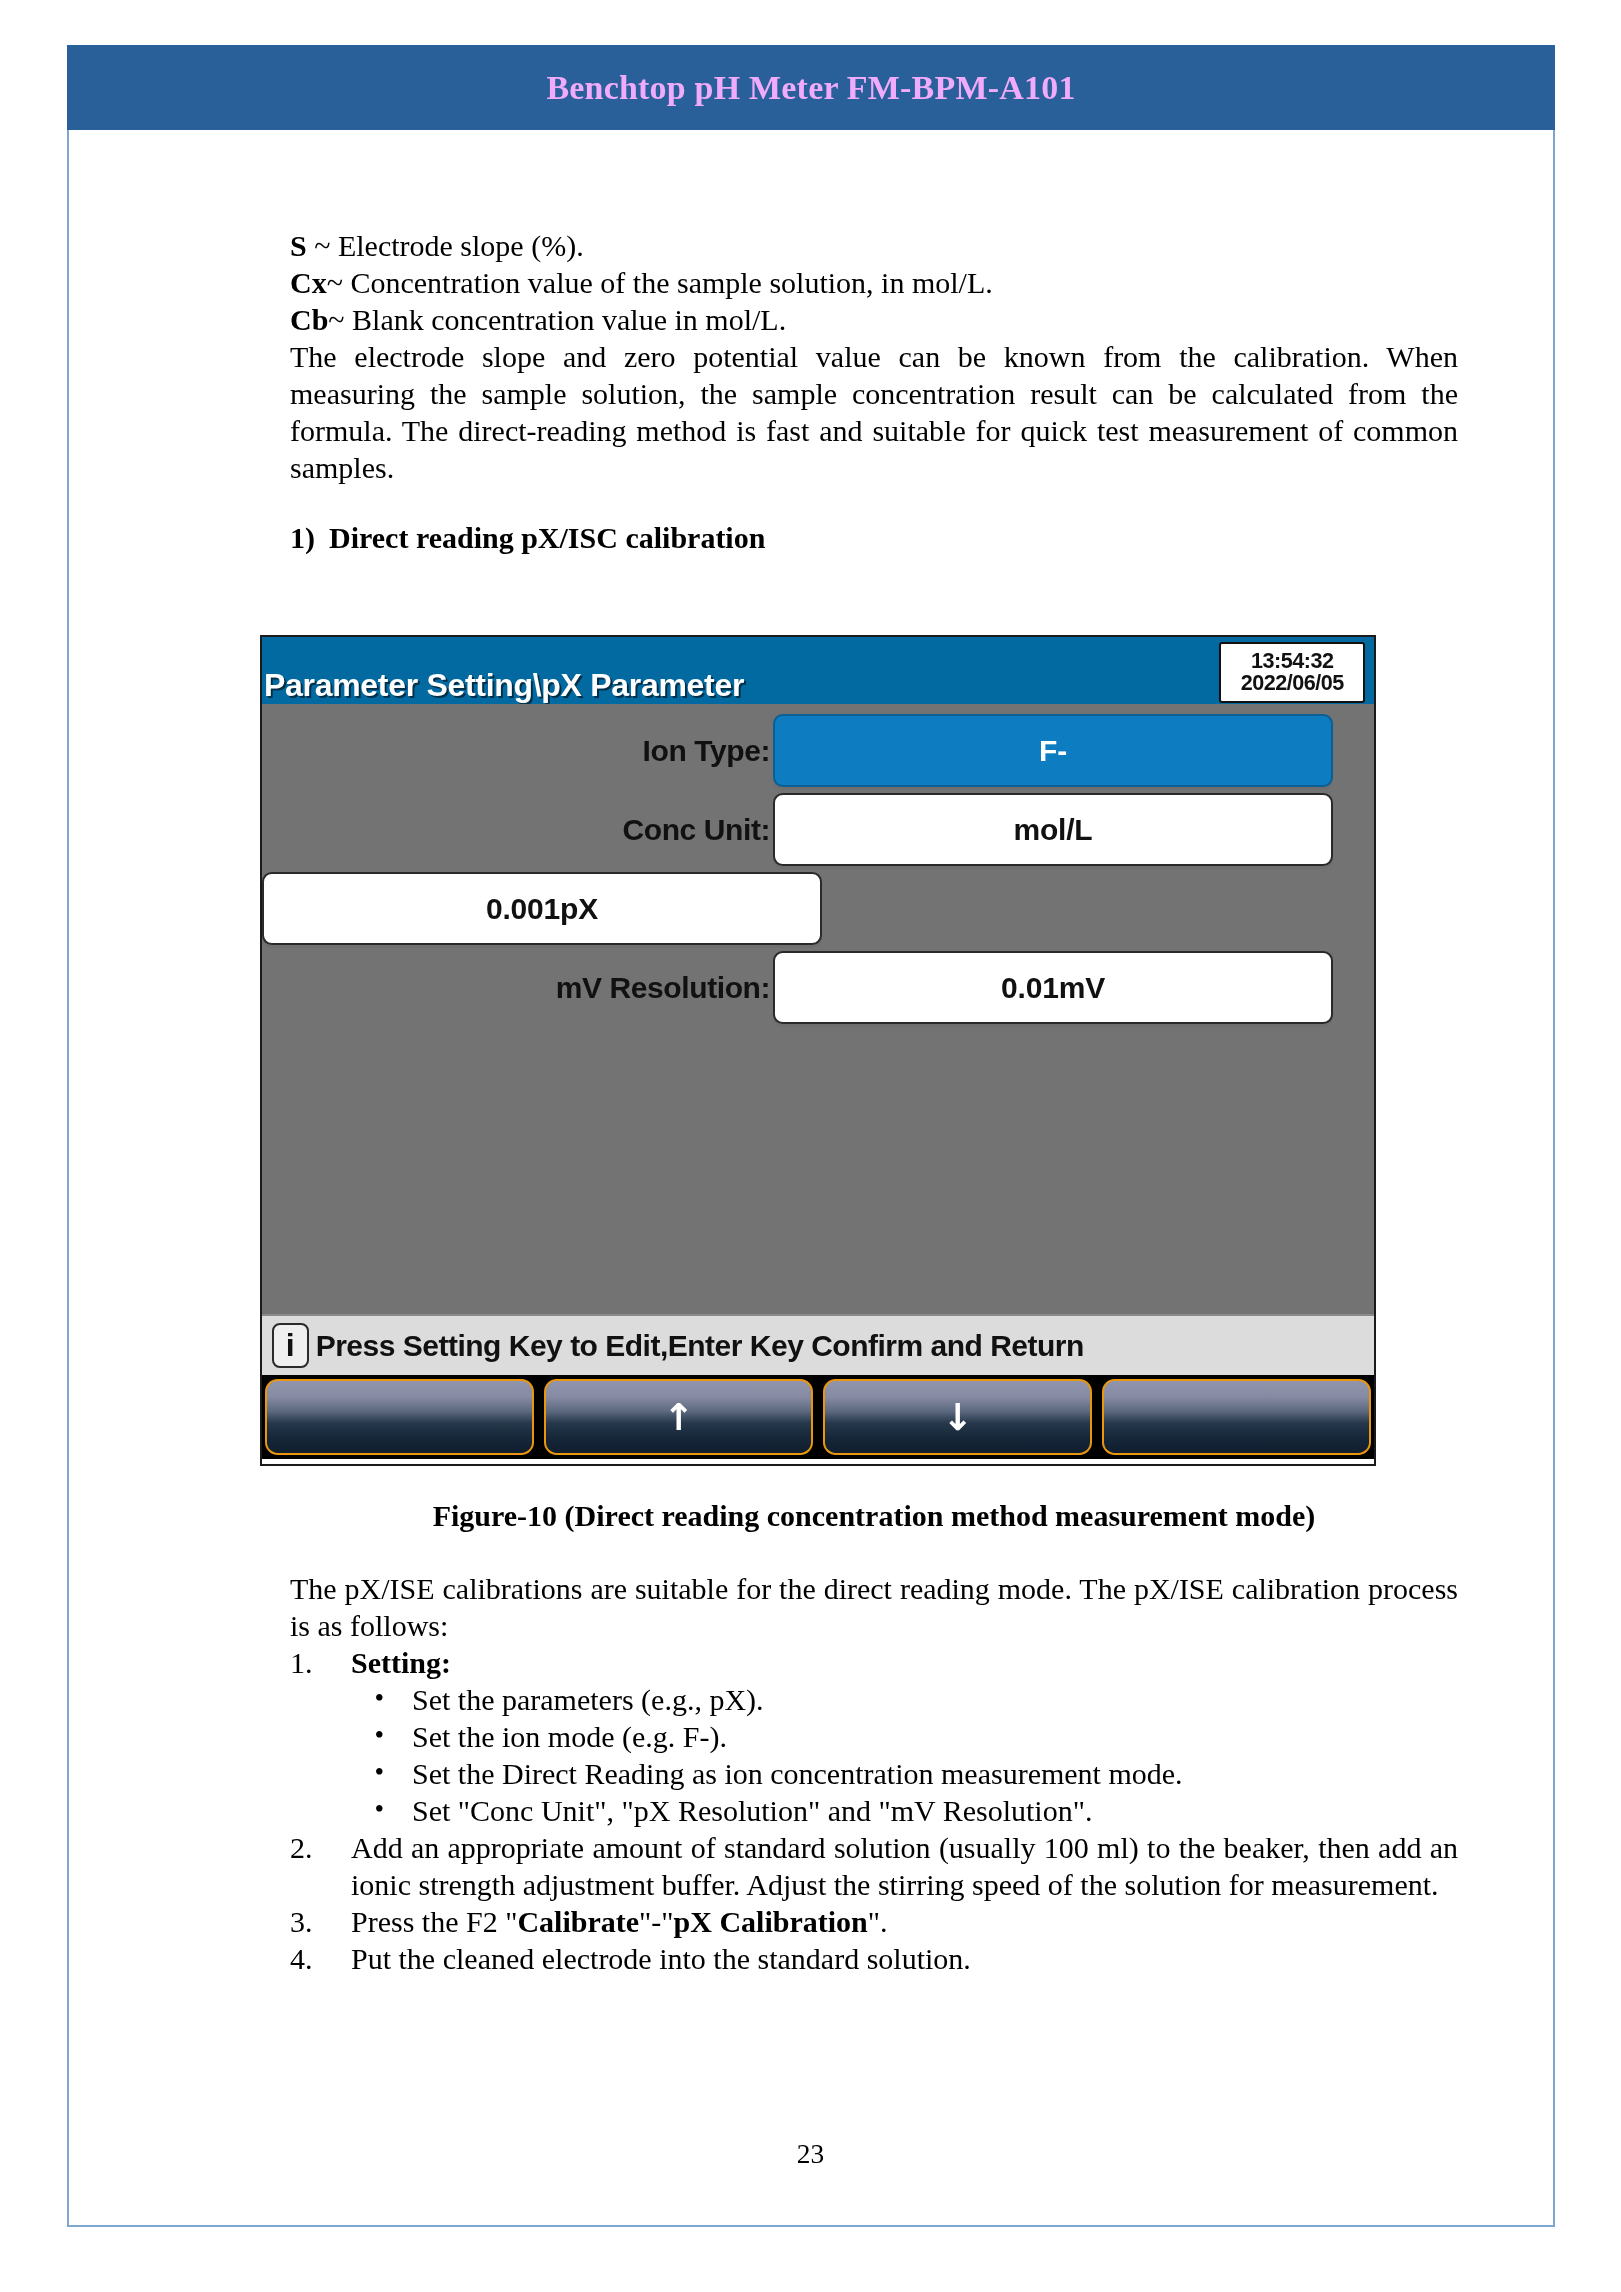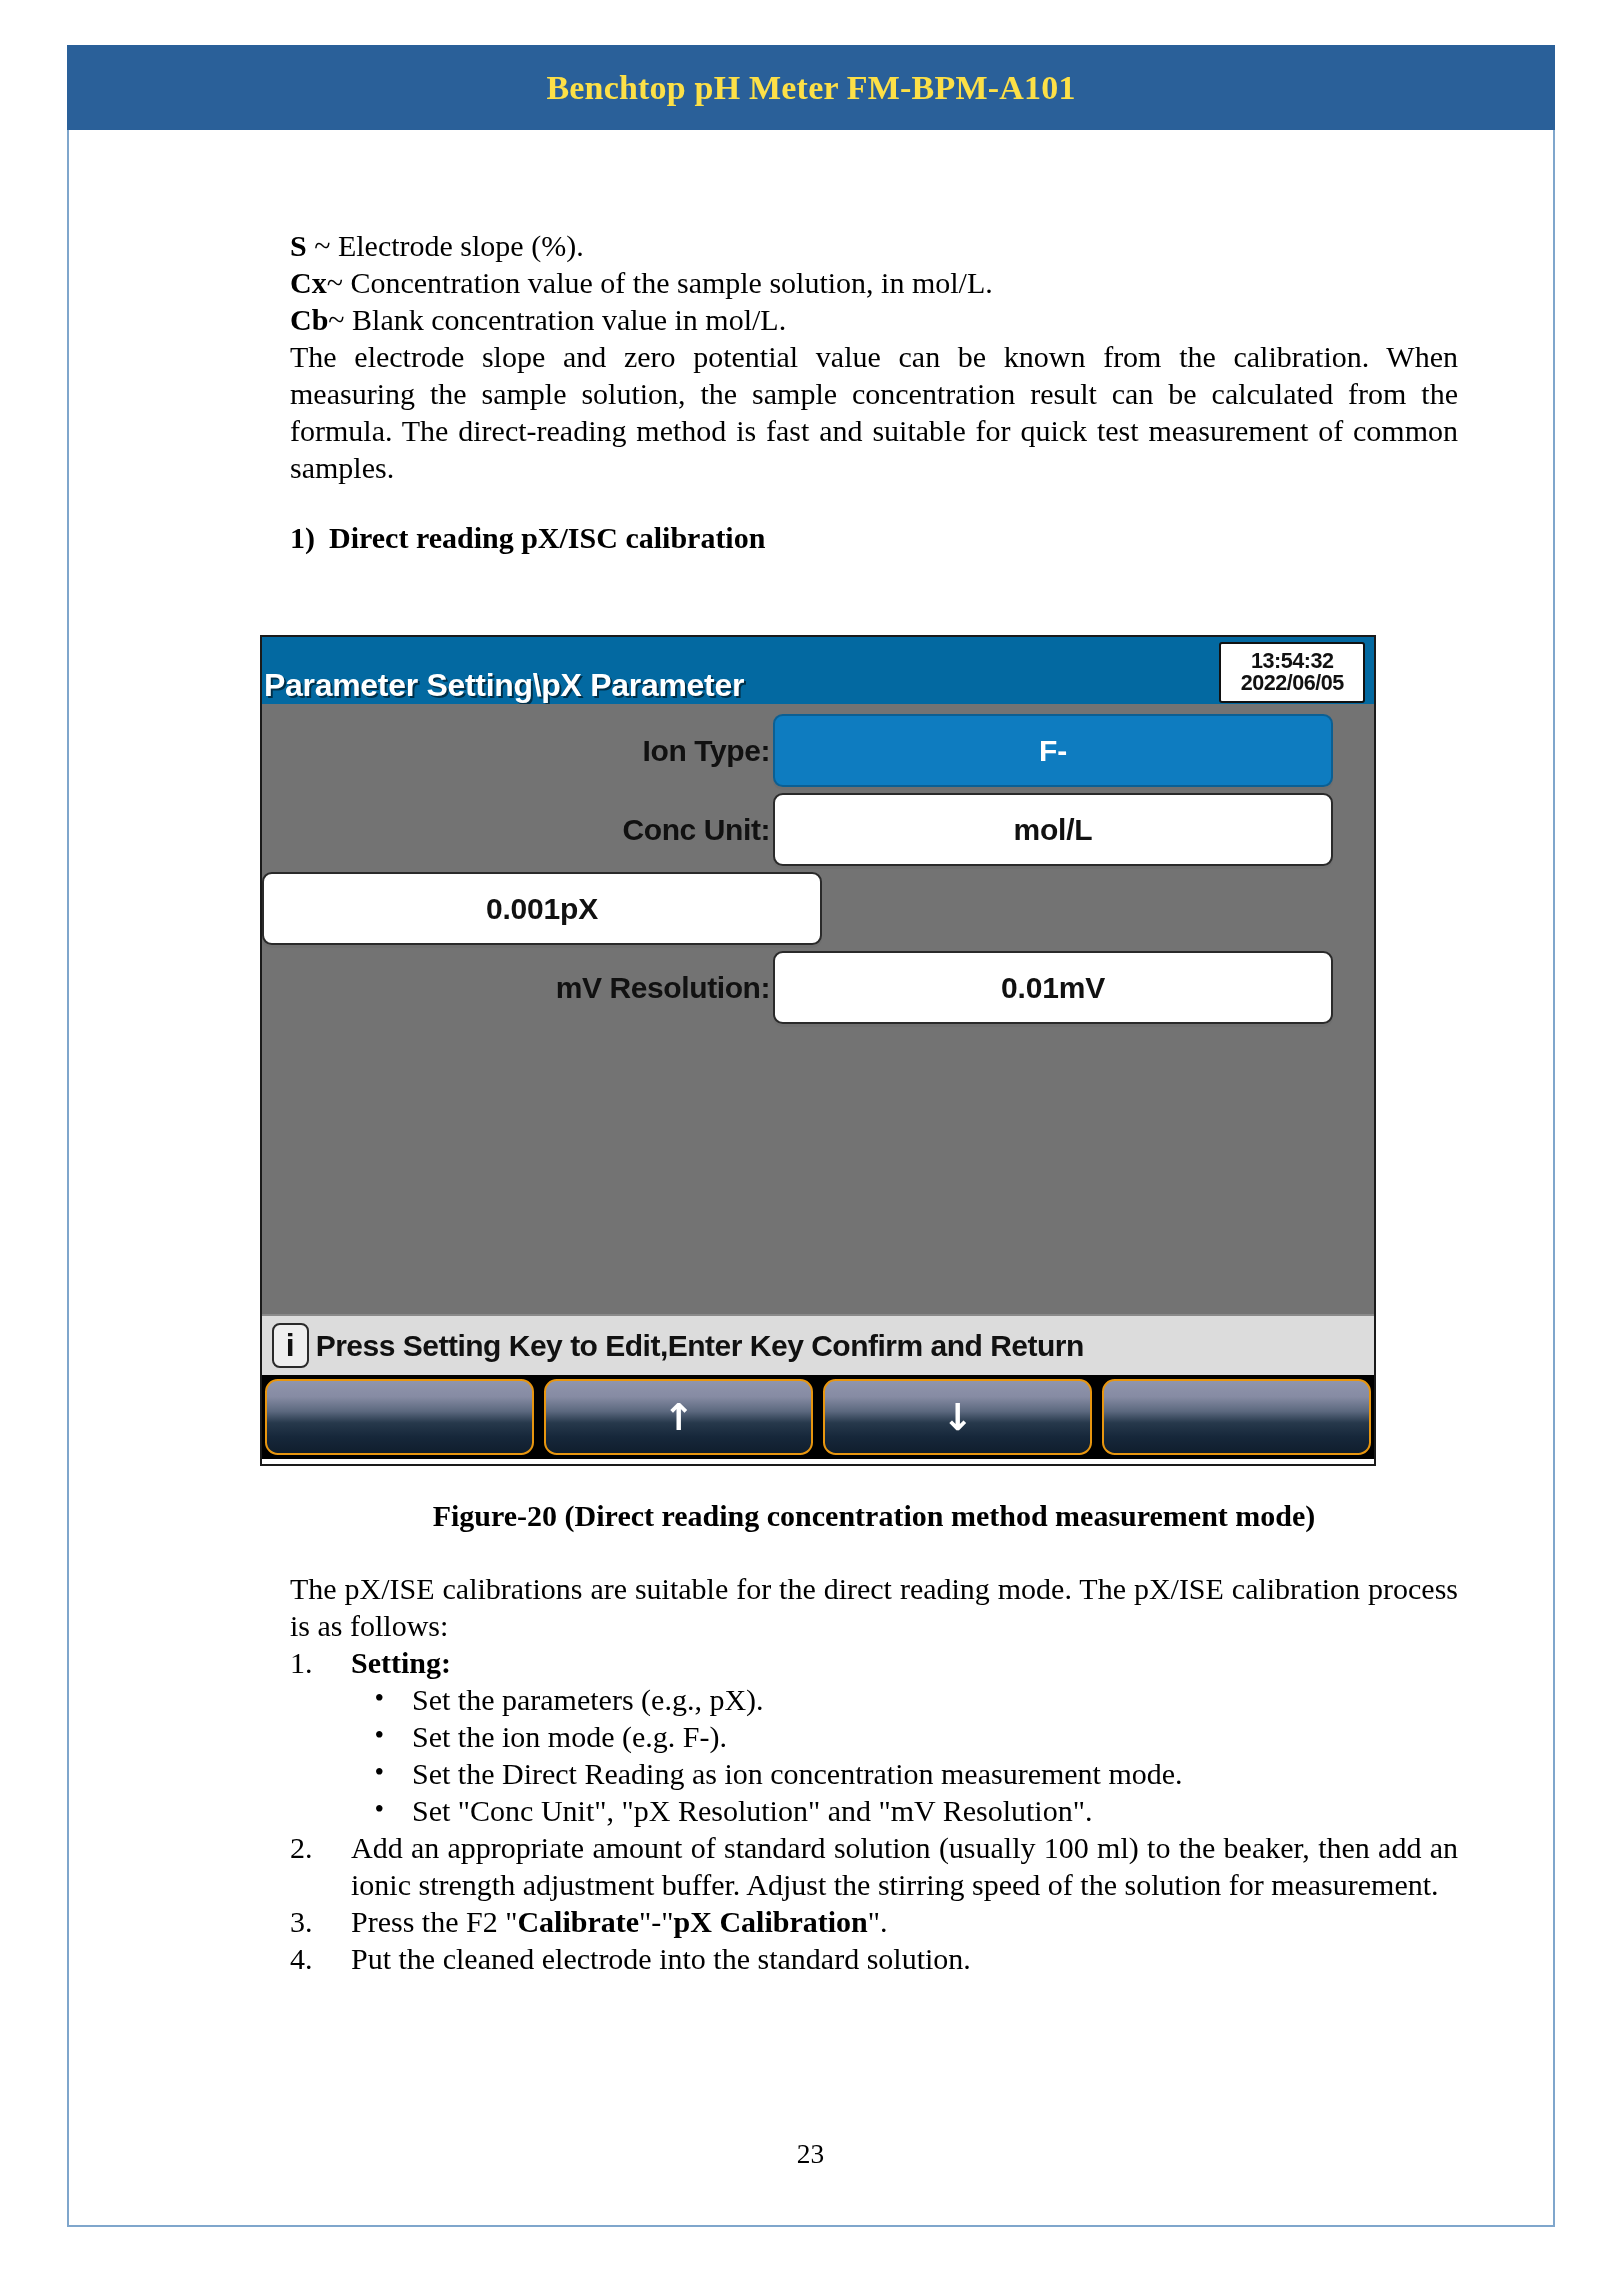--- a/index.html
+++ b/index.html
@@ -35,21 +35,21 @@
     top: 45px;
     width: 1488px;
     height: 85px;
     background: #2A6099;
     display: flex;
     align-items: center;
     justify-content: center;
     box-sizing: border-box;
   }
   #header-title {
-    color: #fde047;
+    color: #f0abfc;
     font-weight: bold;
     font-size: 34px;
     letter-spacing: 0.2px;
     font-family: "Liberation Serif", "DejaVu Serif", serif;
   }
 
   
   #doc-body {
     position: absolute;
     left: 290px;
@@ -377,21 +377,21 @@
     <div class="softkey">
       <span class="arrow">↓</span>
     </div>
     <div class="softkey">
       <span class="arrow"></span>
     </div>
   </div>
 
 </div>
 
-<div id="figure-caption">Figure-20 (Direct reading concentration method measurement mode)</div>
+<div id="figure-caption">Figure-10 (Direct reading concentration method measurement mode)</div>
 
 <div id="lower-body">
   <p class="para">The pX/ISE calibrations are suitable for the direct reading mode. The pX/ISE calibration process is as follows:</p>
 
   <ol class="steps">
     <li>
       <span class="marker">1.</span><span class="bold">Setting:</span>
       <ul class="bullets">
         <li><span class="dot">•</span><span>Set the parameters (e.g., pX).</span></li>
         <li><span class="dot">•</span><span>Set the ion mode (e.g. F-).</span></li>

